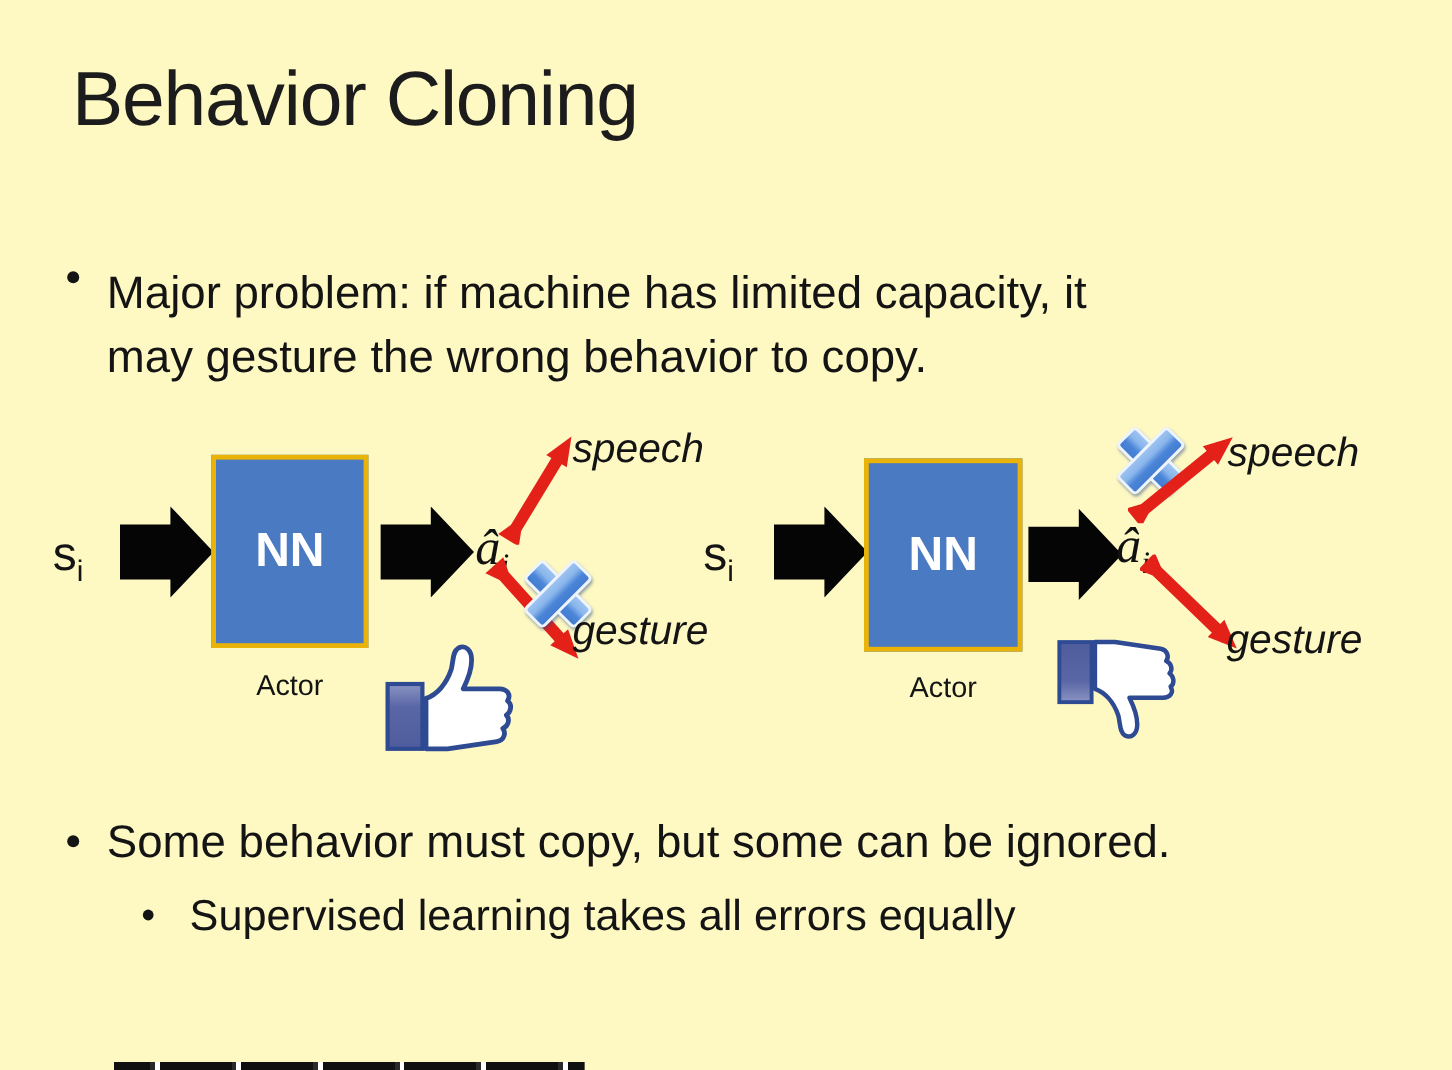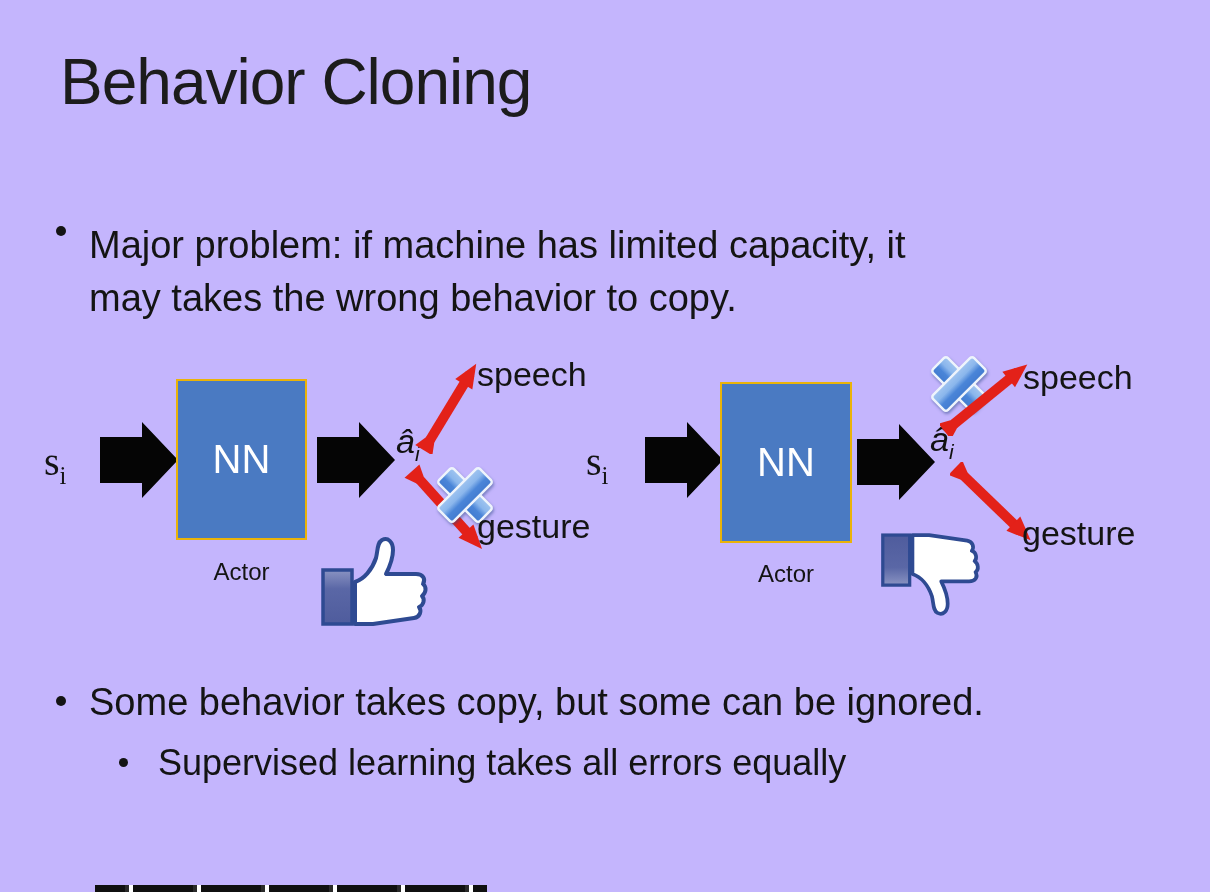--- a/index.html
+++ b/index.html
@@ -1,51 +1,51 @@
 <!DOCTYPE html>
 <html><head>
 <meta charset="utf-8">
 <style>
   html,body{margin:0;padding:0;background:#ffffff;}
   #slide{
-    position:relative;width:1210px;height:892px;background:#c4b5fd;overflow:hidden;
+    position:relative;width:1210px;height:892px;background:#fef9c3;overflow:hidden;
     font-family:"Liberation Sans", sans-serif;color:#1b1b1b;
   }
   .abs{position:absolute;}
   .title{font-size:64px;letter-spacing:-1px;color:#1c1c1c;line-height:1;}
   .bullet-text{font-size:38px;line-height:53px;color:#141414;}
   .sub-text{font-size:36px;line-height:46px;color:#141414;}
   .dot{background:#141414;border-radius:50%;}
   .nn-box{
-    background:#4a7ac2;border:2px solid #eab308;box-sizing:border-box;
-    display:flex;align-items:center;justify-content:center;
+    background:#4a7ac2;border:4px solid #eab308;box-sizing:border-box;
+    display:flex;align-items:center;justify-content:center;font-weight:bold;
   }
   .nn-label{color:#ffffff;font-size:40px;}
   .actor{font-size:24px;color:#141414;text-align:center;}
-  .state{font-size:40px;color:#141414;line-height:1;font-family:Liberation Serif, serif;}
+  .state{font-size:40px;color:#141414;line-height:1;}
   .state sub,.action sub{font-size:62%;line-height:1;}
-  .action{font-family:Liberation Sans, sans-serif;font-style:italic;font-size:34px;line-height:1;color:#111;}
-  .iolabel{font-size:34px;color:#141414;line-height:1;}
+  .action{font-family:Liberation Serif, serif;font-style:italic;font-size:42px;line-height:1;color:#111;margin-top:12px;}
+  .iolabel{font-size:34px;color:#141414;line-height:1;font-style:italic;}
   .cutoff{
     height:7px;background:repeating-linear-gradient(90deg,#101010 0 30px,#2a2a2a 30px 34px,#ffffff 34px 38px,#101010 38px 68px);
     background-color:#101010;
   }
   svg{display:block;}
 </style>
 </head>
 <body>
 
 <div id="slide">
 
   <div class="abs title" style="left:60px;top:50px;">Behavior Cloning</div>
 
   <div class="abs dot" style="left:56px;top:226px;width:10px;height:10px;"></div>
   <div class="abs bullet-text" style="left:89px;top:219px;width:1050px;">
     <div>Major problem: if machine has limited capacity, it</div>
-    <div>may takes the wrong behavior to copy.</div>
+    <div>may gesture the wrong behavior to copy.</div>
   </div>
 
   <div class="abs state" style="left:44px;top:442px;"><span>s</span><sub>i</sub></div>
 
   <svg class="abs" style="left:100px;top:422px;" width="78" height="76" viewBox="0 0 78 76">
     <polygon points="0,15 42,15 42,0 78,38 42,76 42,61 0,61" fill="#050505"></polygon>
   </svg>
 
   <div class="abs nn-box" style="left:176px;top:379px;width:131px;height:161px;">
     <span class="nn-label">NN</span>
@@ -160,20 +160,20 @@
           <stop offset="1" stop-color="#4f5c9d"></stop>
       </linearGradient>
     </defs>
     <g transform="translate(0,96) scale(1,-1)">
       <rect x="3" y="36" width="29" height="54" fill="url(#tgb)" stroke="#2e4a92" stroke-width="3.5"></rect>
       <path d="M35,90 V48 C44,45 52,36 56,24 C58,16 57,9 62,6 C68,3 73,8 73,16 C73,24 69,34 66,40 H96 C103,40 106,45 103,50 C107,53 106,59 102,62 C105,65 104,71 99,73 C102,77 100,83 94,84 L53,90 Z" fill="#ffffff" stroke="#2e4a92" stroke-width="4" stroke-linejoin="round"></path>
     </g>
   </svg>
 
   <div class="abs dot" style="left:56px;top:696px;width:10px;height:10px;"></div>
-  <div class="abs bullet-text" style="left:89px;top:676px;width:1080px;">Some behavior takes copy, but some can be ignored.</div>
+  <div class="abs bullet-text" style="left:89px;top:676px;width:1080px;">Some behavior must copy, but some can be ignored.</div>
 
   <div class="abs dot" style="left:119px;top:758px;width:9px;height:9px;"></div>
   <div class="abs sub-text" style="left:158px;top:740px;width:1000px;">Supervised learning takes all errors equally</div>
 
   <div class="abs cutoff" style="left:95px;top:885px;width:392px;"></div>
 
 </div>
 
 </body></html>

